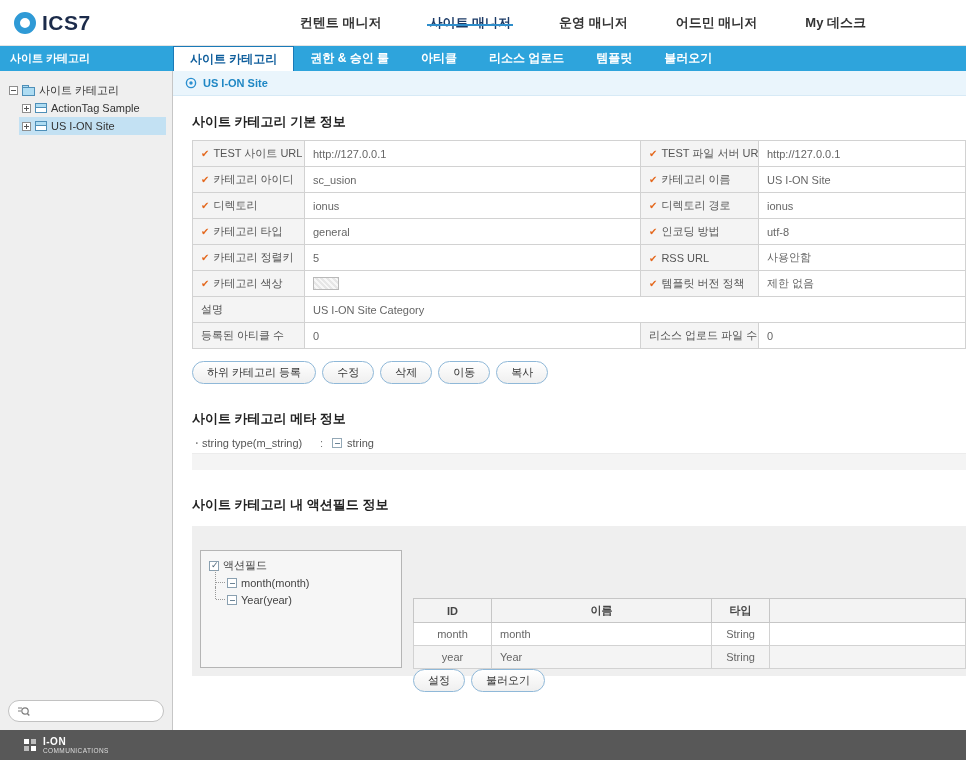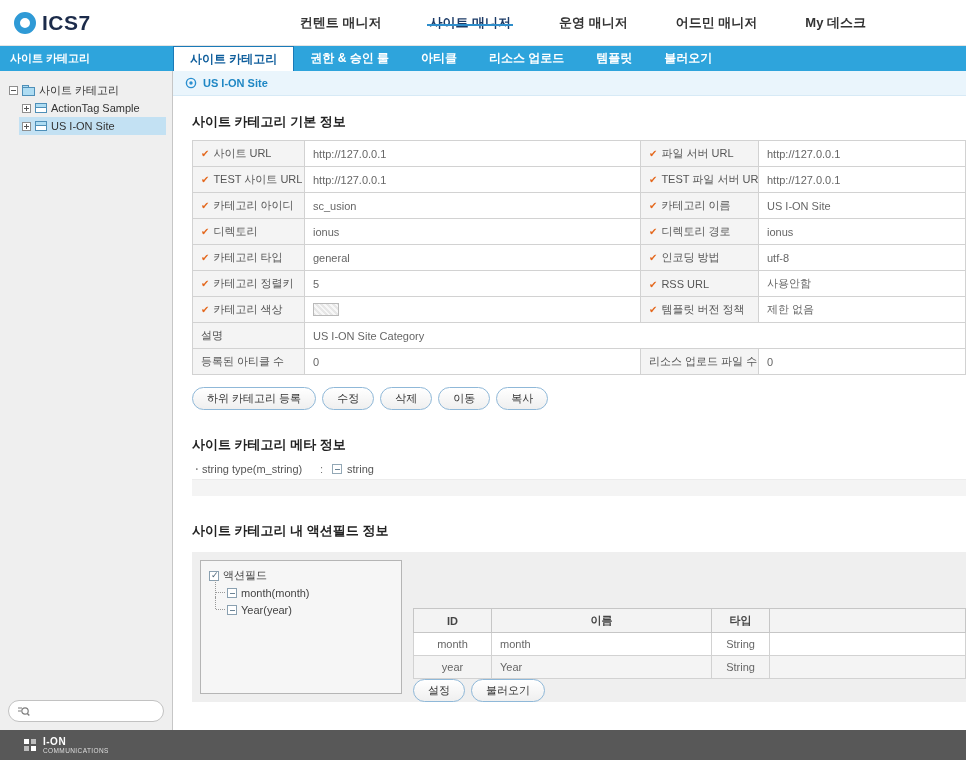--- a/index.html
+++ b/index.html
@@ -74,21 +74,21 @@
   .meta-bullet::before { content:"·"; color:#888; font-weight:bold; }
   .meta-bullet { width:10px; text-align:center; }
   .meta-label { width:118px; }
   .meta-sep { margin:0 9px 0 0; color:#777; }
   .meta-check { position:relative; width:10px; height:10px; border:1px solid #93a8b6; background:#fff; margin-right:5px; flex:0 0 auto; }
   .meta-check::after { content:""; position:absolute; left:2px; top:4px; width:5px; height:1px; background:#6c8496; }
   .meta-stripe { height:16px; background:#f4f4f4; }
   .register-wrap { margin-top:10px; }
 
   
-  .af-panel { margin-top:6px; background:#efefef; display:flex; gap:11px; padding:8px 0 8px 8px; height:150px; }
+  .af-panel { margin-top:6px; background:#efefef; display:flex; gap:11px; padding:24px 0 8px 8px; height:150px; }
   .af-tree { width:202px; flex:0 0 auto; border:1px solid #b5b5b5; background:#f6f6f6; padding:6px 8px; font-size:11px; color:#444; }
   .af-tree-row { display:flex; align-items:center; gap:4px; height:17px; white-space:nowrap; }
   .cb { position:relative; width:10px; height:10px; border:1px solid #8aa0b0; background:#fff; flex:0 0 auto; cursor:pointer; }
   .cb.checked::after { content:"✓"; position:absolute; left:1px; top:-2px; font-size:9px; color:#4a6275; }
   .cb.dash::after { content:""; position:absolute; left:2px; top:4px; width:5px; height:1px; background:#6c8496; }
   .af-children { margin-left:4px; }
   .af-child { position:relative; padding-left:14px; }
   .af-child::before { content:""; position:absolute; left:2px; top:-4px; height:100%; border-left:1px dotted #999; }
   .af-child.last::before { height:12px; }
   .af-child::after { content:""; position:absolute; left:3px; top:8px; width:9px; border-top:1px dotted #999; }
@@ -183,26 +183,20 @@
         <h2 class="section-title t1">사이트 카테고리 기본 정보</h2>
 
         <table class="info-table">
           <colgroup>
               <col style="width:112px">
               <col style="width:336px">
               <col style="width:118px">
               <col>
             </colgroup>
           <tbody>
-            <tr>
-              <td class="lbl"><span class="chk"></span><span>사이트 URL</span></td>
-              <td>http://127.0.0.1</td>
-              <td class="lbl"><span class="chk"></span><span>파일 서버 URL</span></td>
-              <td>http://127.0.0.1</td>
-            </tr>
             <tr>
               <td class="lbl"><span class="chk"></span><span>TEST 사이트 URL</span></td>
               <td>http://127.0.0.1</td>
               <td class="lbl"><span class="chk"></span><span>TEST 파일 서버 URL</span></td>
               <td>http://127.0.0.1</td>
             </tr>
             <tr>
               <td class="lbl"><span class="chk"></span><span>카테고리 아이디</span></td>
               <td>sc_usion</td>
               <td class="lbl"><span class="chk"></span><span>카테고리 이름</span></td>

